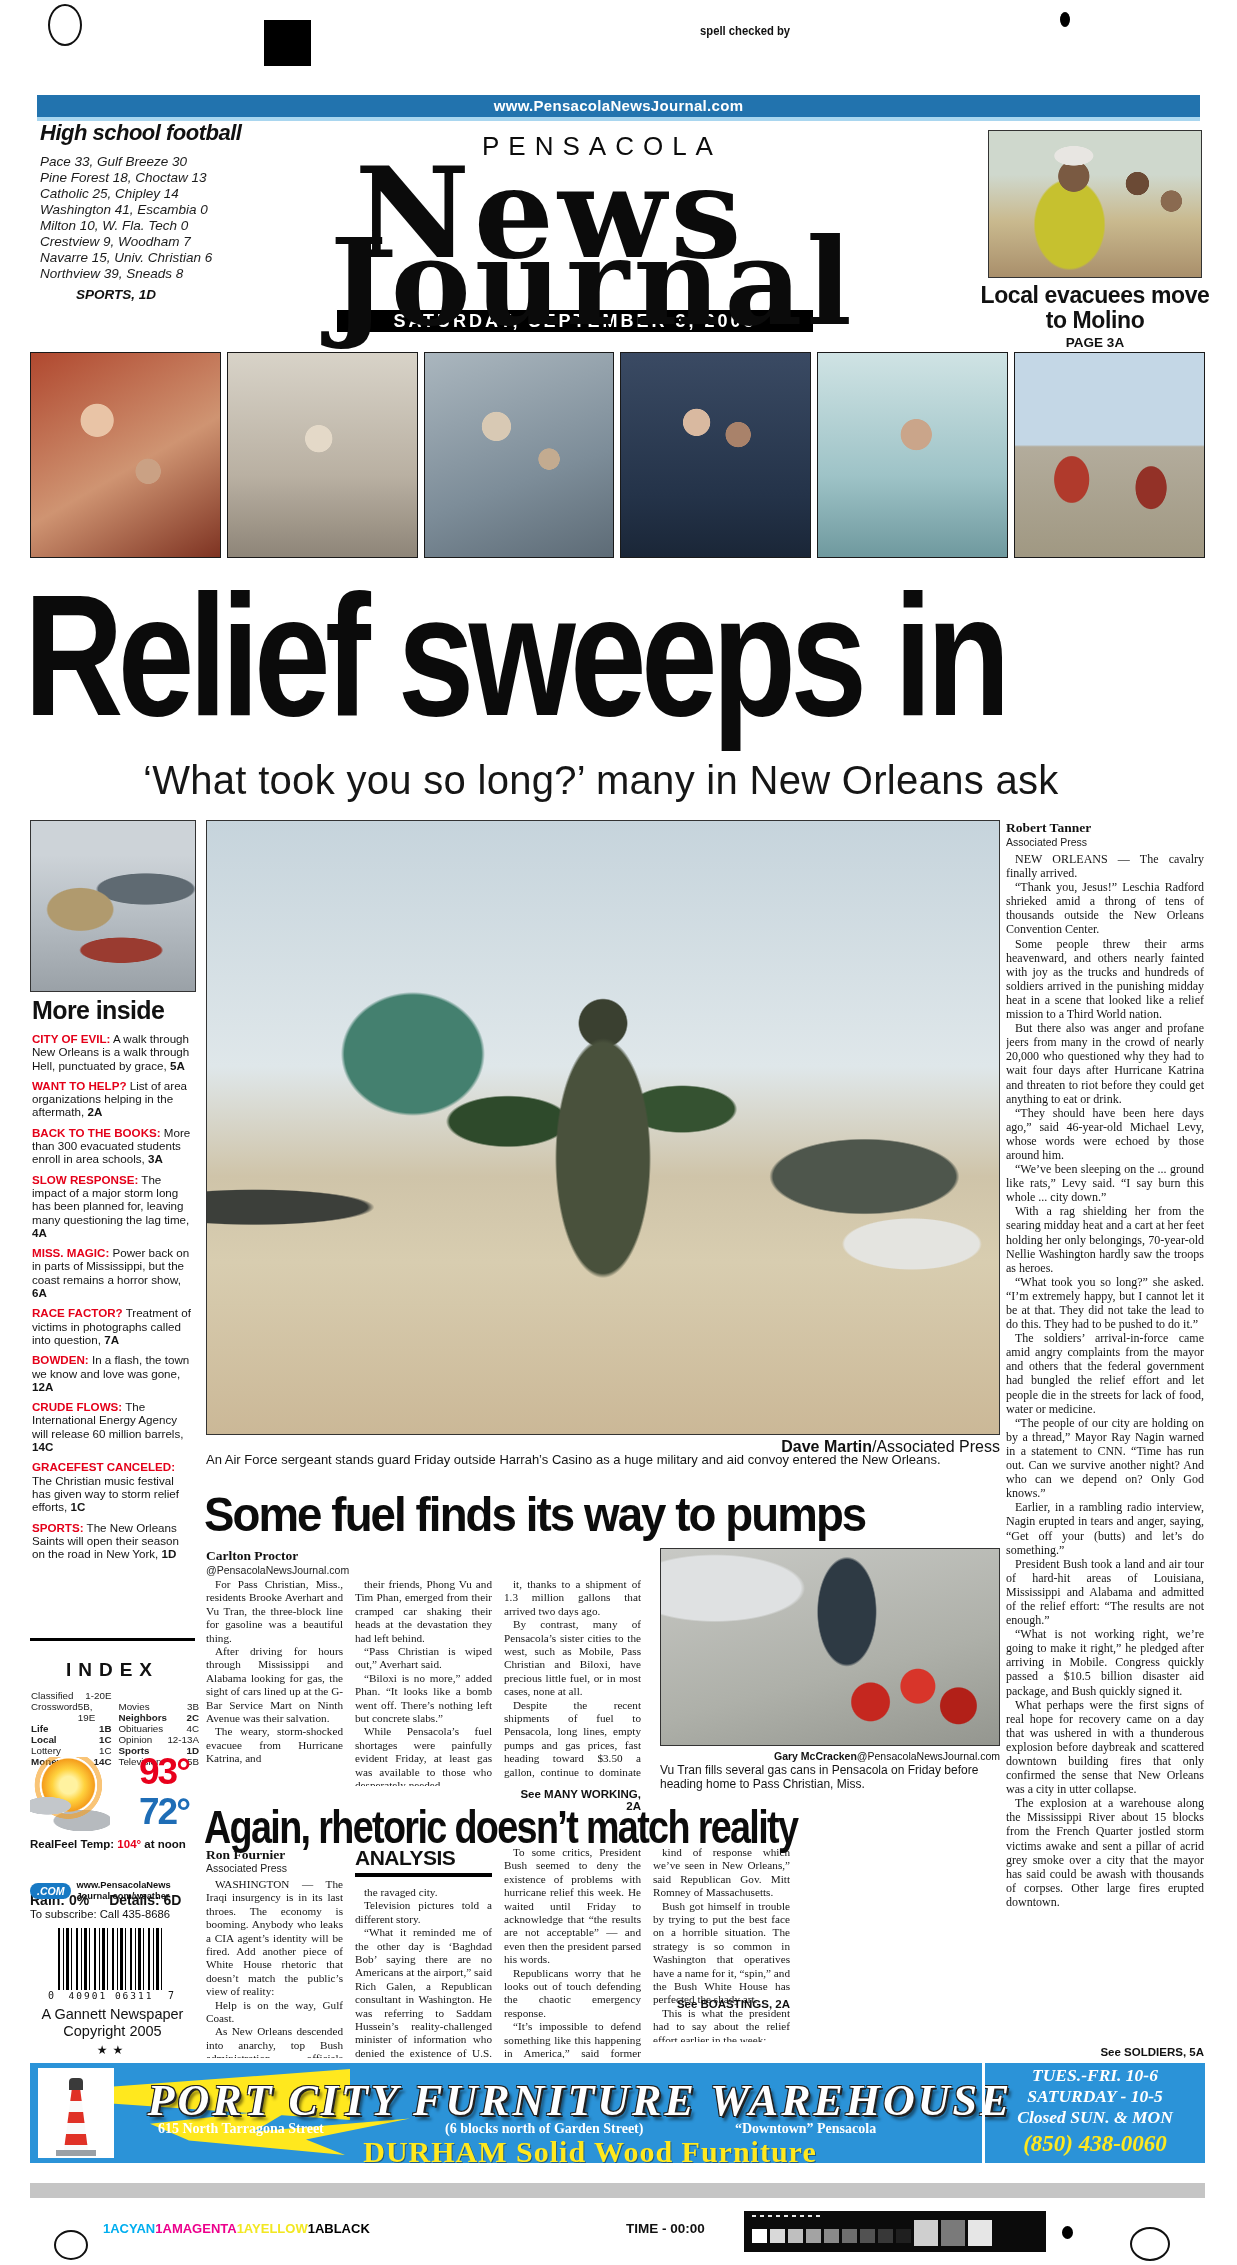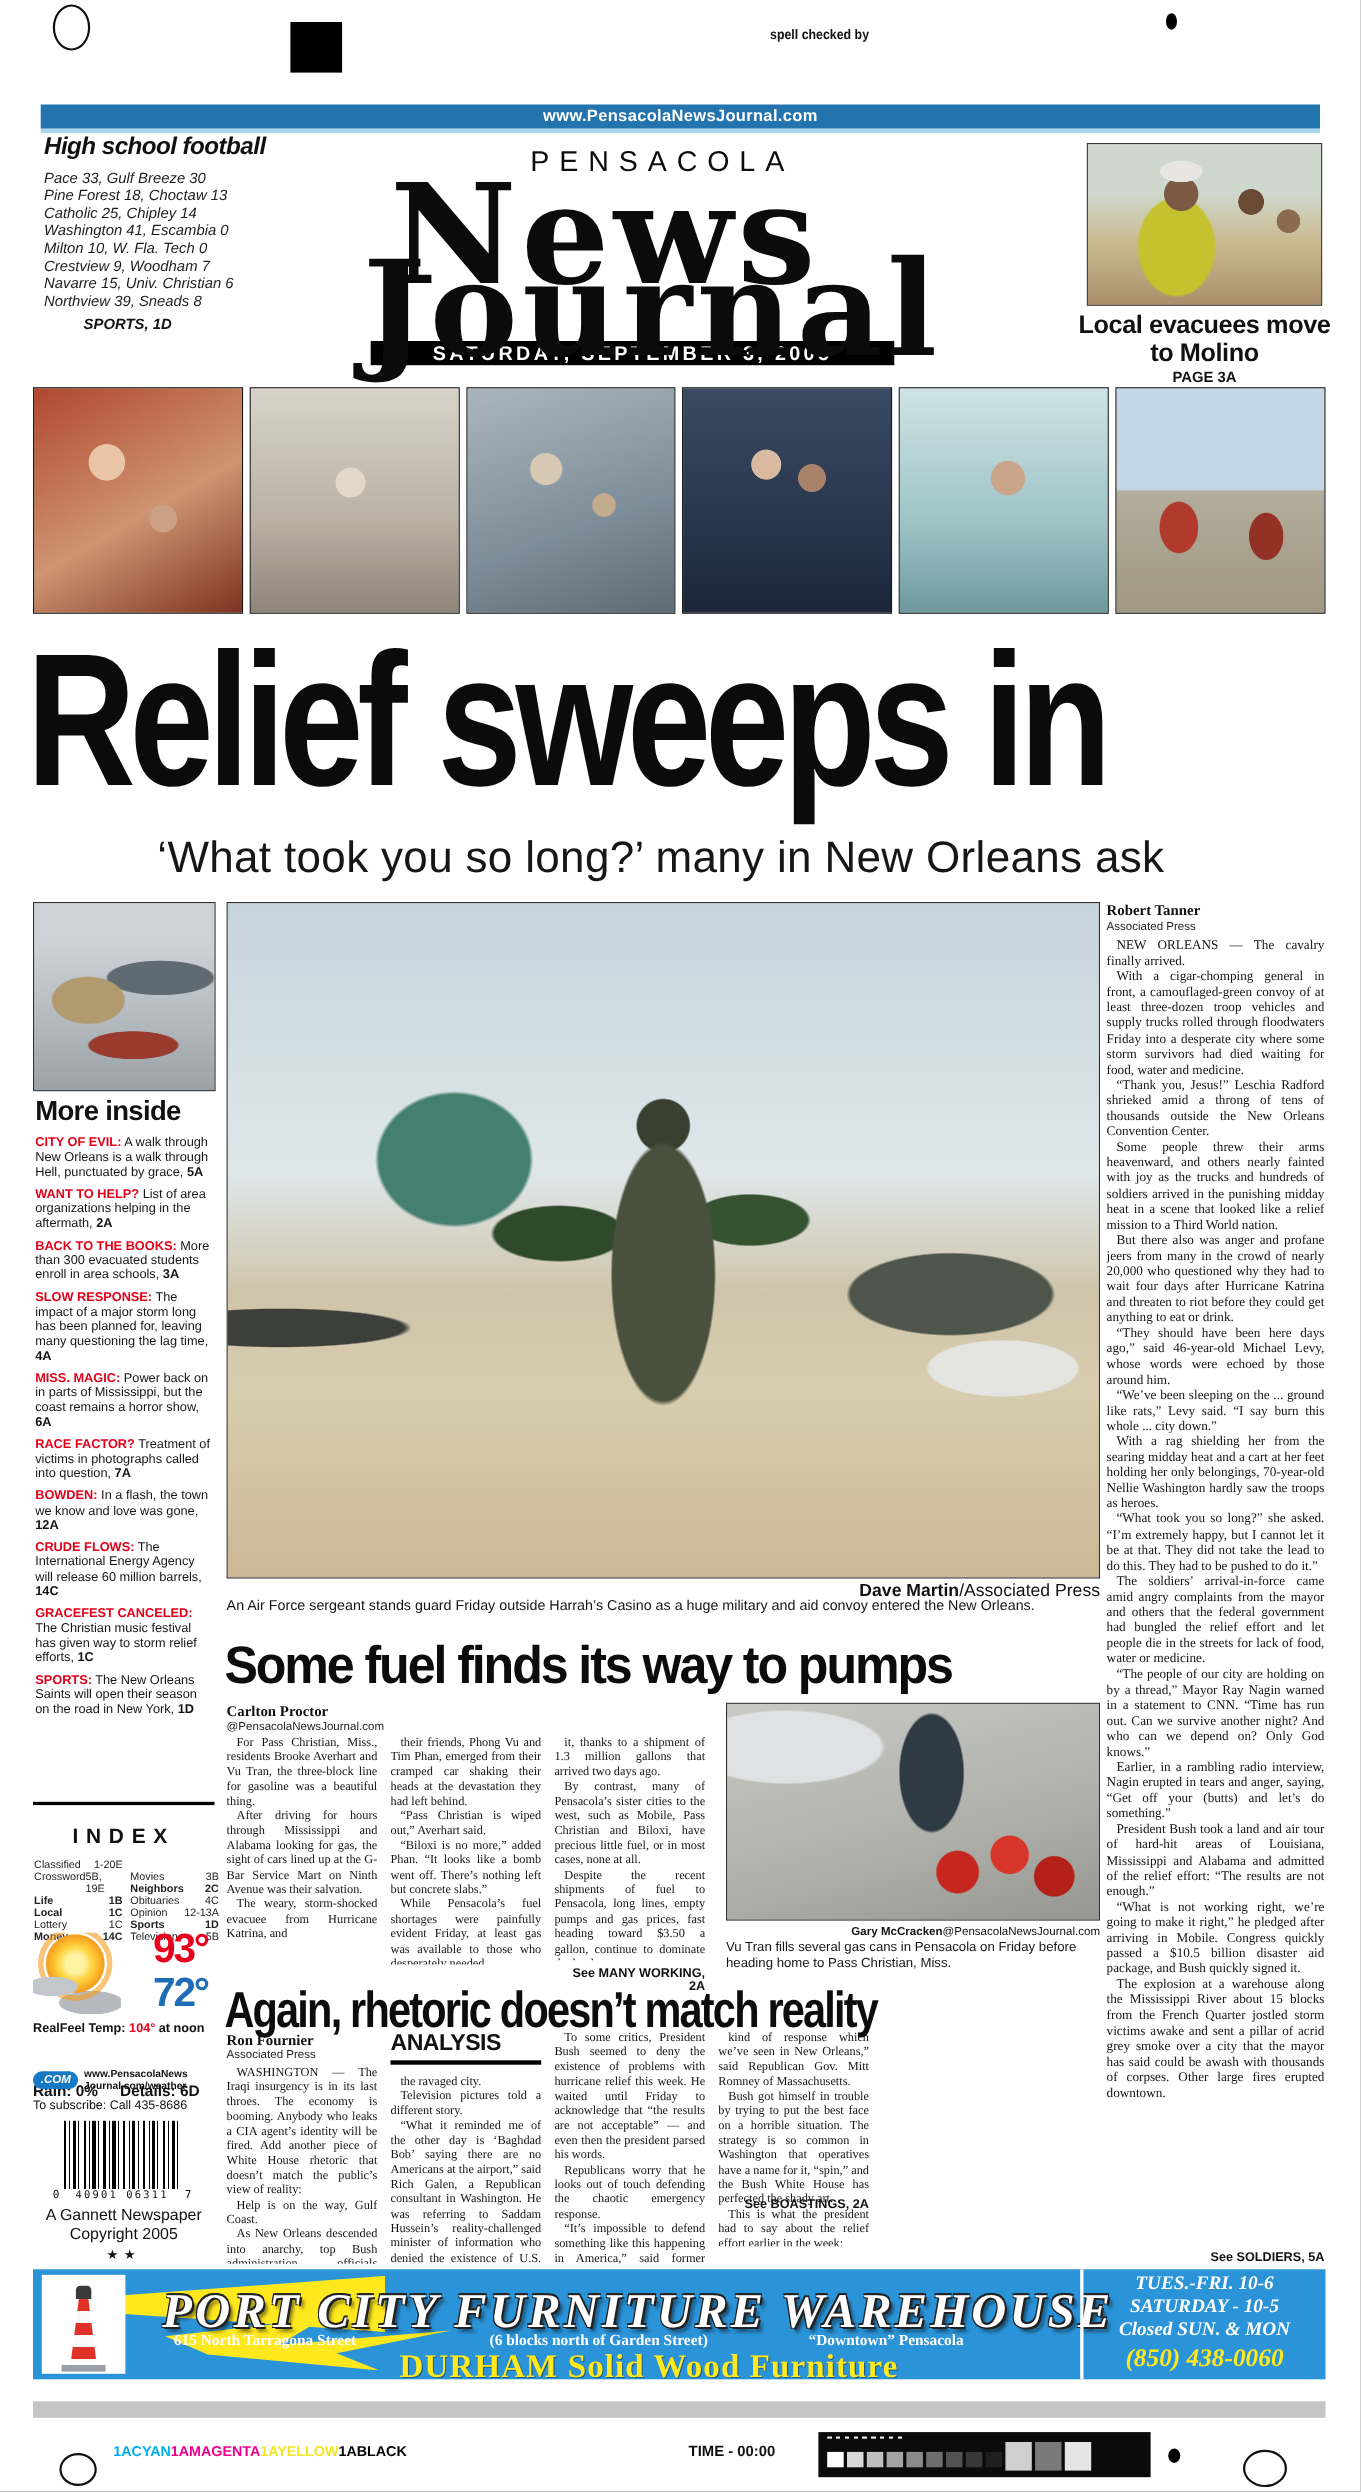--- a/index.html
+++ b/index.html
@@ -382,33 +382,33 @@
   </div>
   <div class="main-caption">An Air Force sergeant stands guard Friday outside Harrah’s Casino as a huge military and aid convoy entered the New Orleans.</div>
 
   <div class="tanner">
     <div class="byl">Robert Tanner</div>
     <div class="byorg">Associated Press</div>
   </div>
   <div class="tanner-body">
 
   <p>NEW ORLEANS — The cavalry finally arrived.</p>
-      <p>With a cigar-chomping general in front, a camouflaged-green convoy of at least three-dozen troop vehicles and supply trucks rolled through floodwaters Friday into a desperate city where some storm survivors had died waiting for food, water and medicine.</p>
       <p>“Thank you, Jesus!” Leschia Radford shrieked amid a throng of tens of thousands outside the New Orleans Convention Center.</p>
       <p>Some people threw their arms heavenward, and others nearly fainted with joy as the trucks and hundreds of soldiers arrived in the punishing midday heat in a scene that looked like a relief mission to a Third World nation.</p>
       <p>But there also was anger and profane jeers from many in the crowd of nearly 20,000 who questioned why they had to wait four days after Hurricane Katrina and threaten to riot before they could get anything to eat or drink.</p>
       <p>“They should have been here days ago,” said 46-year-old Michael Levy, whose words were echoed by those around him.</p>
       <p>“We’ve been sleeping on the ... ground like rats,” Levy said. “I say burn this whole ... city down.”</p>
       <p>With a rag shielding her from the searing midday heat and a cart at her feet holding her only belongings, 70-year-old Nellie Washington hardly saw the troops as heroes.</p>
       <p>“What took you so long?” she asked. “I’m extremely happy, but I cannot let it be at that. They did not take the lead to do this. They had to be pushed to do it.”</p>
       <p>The soldiers’ arrival-in-force came amid angry complaints from the mayor and others that the federal government had bungled the relief effort and let people die in the streets for lack of food, water or medicine.</p>
       <p>“The people of our city are holding on by a thread,” Mayor Ray Nagin warned in a statement to CNN. “Time has run out. Can we survive another night? And who can we depend on? Only God knows.”</p>
       <p>Earlier, in a rambling radio interview, Nagin erupted in tears and anger, saying, “Get off your (butts) and let’s do something.”</p>
       <p>President Bush took a land and air tour of hard-hit areas of Louisiana, Mississippi and Alabama and admitted of the relief effort: “The results are not enough.”</p>
       <p>“What is not working right, we’re going to make it right,” he pledged after arriving in Mobile. Congress quickly passed a $10.5 billion disaster aid package, and Bush quickly signed it.</p>
+      <p>What perhaps were the first signs of real hope for recovery came on a day that was ushered in with a thunderous explosion before daybreak and scattered downtown building fires that only confirmed the sense that New Orleans was a city in utter collapse.</p>
       <p>The explosion at a warehouse along the Mississippi River about 15 blocks from the French Quarter jostled storm victims awake and sent a pillar of acrid grey smoke over a city that the mayor has said could be awash with thousands of corpses. Other large fires erupted downtown.</p>
     </div>
   <div class="jump tanner-jump">See SOLDIERS, 5A</div>
 
   <h2 class="news-hed fuel-hed">Some fuel finds its way to pumps</h2>
   <div class="byl fuel-byl">Carlton Proctor</div>
   <div class="byorg fuel-org">@PensacolaNewsJournal.com</div>
   <div class="ncol fuel-c1">
 
   <p>For Pass Christian, Miss., residents Brooke Averhart and Vu Tran, the three-block line for gasoline was a beautiful thing.</p>

